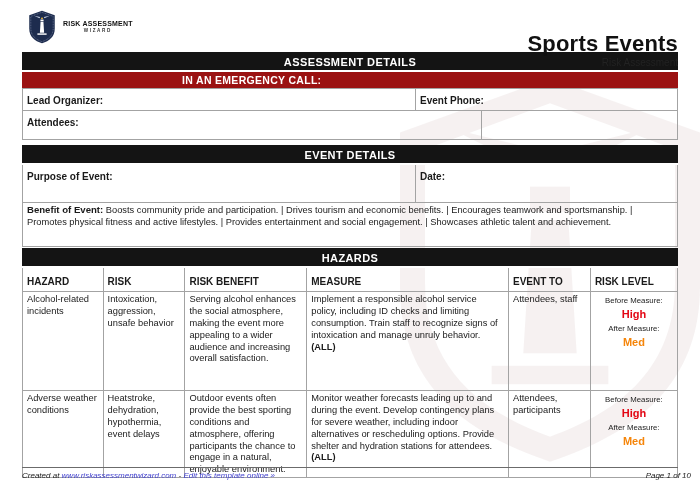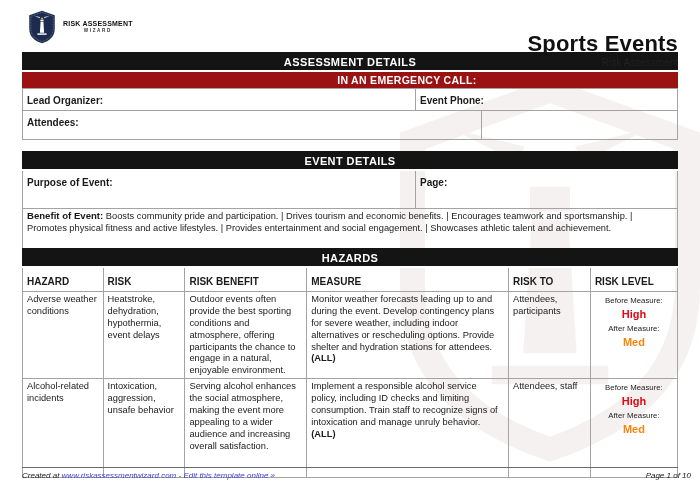--- a/index.html
+++ b/index.html
@@ -14,33 +14,33 @@
   .logo-text{display:flex;flex-direction:column;line-height:1;}
   .logo-line1{font-size:7px;font-weight:bold;letter-spacing:.2px;color:#111;}
   .logo-line2{font-size:4.6px;font-weight:bold;letter-spacing:1.6px;color:#333;text-align:center;margin-top:2px;}
   .titleblock{position:absolute;right:22px;top:8px;text-align:right;z-index:2;}
   .title{font-size:22px;font-weight:bold;letter-spacing:.2px;color:#111;line-height:1.1;margin-top:24px;}
   .subtitle{font-size:10px;color:#222;margin-top:1px;}
   
   table.sec{position:absolute;left:22px;width:656px;border-collapse:collapse;table-layout:fixed;z-index:1;background:transparent;}
   table.sec td{border:1px solid var(--border-gray,#a3a3a3);padding:1px 4px;vertical-align:top;background:transparent;}
   #tbl-assessment{top:52px;}
-  #tbl-event{top:151px;}
+  #tbl-event{top:145px;}
   #tbl-hazards{top:248px;}
   tr.bar td{
     background:var(--bar-black,#141414);color:#fff;font-weight:bold;font-size:11px;
     text-align:center;letter-spacing:.4px;height:15px;vertical-align:middle;
     border-color:var(--bar-black,#141414);border-bottom:2px solid #ffffff;
   }
   tr.bar-red td{
     background:var(--bar-red,#9b1212);color:#fff;font-weight:bold;font-size:10.5px;
     letter-spacing:.3px;height:14px;vertical-align:middle;
     border-color:var(--bar-red,#9b1212);border-bottom:1px solid var(--border-gray,#a3a3a3);
   }
-  tr.bar-red td.red-center{text-align:right;}
+  tr.bar-red td.red-center{text-align:center;}
   .lbl{font-weight:bold;font-size:10px;}
   tr.row-organizer td{height:19px;}
   tr.row-attendees td{height:26px;}
   tr.row-purpose td{height:35px;}
   tr.row-benefit td{height:41px;font-size:9.3px;line-height:1.3;}
   tr.row-benefit .lbl{font-size:9.6px;}
   tr.hdr td{font-weight:bold;font-size:10px;height:14px;padding-top:8px;}
   tr.hz td{font-size:9.3px;line-height:1.28;padding-top:2px;}
   tr.hz-1 td{height:80px;}
   tr.hz-2 td{height:95px;}
@@ -128,21 +128,21 @@
     <colgroup>
         <col style="width:60%">
         <col style="width:40%">
       </colgroup>
     <tbody>
         <tr class="bar">
       <td colspan="2">EVENT DETAILS</td>
     </tr>
     <tr class="row-purpose">
       <td><span class="lbl">Purpose of Event:</span></td>
-      <td><span class="lbl">Page:</span></td>
+      <td><span class="lbl">Date:</span></td>
     </tr>
     <tr class="row-benefit">
       <td colspan="2"><span class="lbl">Benefit of Event:</span> <span>Boosts community pride and participation. | Drives tourism and economic benefits. | Encourages teamwork and sportsmanship. | Promotes physical fitness and active lifestyles. | Provides entertainment and social engagement. | Showcases athletic talent and achievement.</span></td>
     </tr>
   </tbody>
     </table>
 
   <table class="sec" id="tbl-hazards">
     <colgroup>
       <col style="width:12.3%">
@@ -154,49 +154,49 @@
     </colgroup>
     <tbody>
         <tr class="bar">
       <td colspan="6">HAZARDS</td>
     </tr>
     <tr class="hdr">
       <td>HAZARD</td>
       <td>RISK</td>
       <td>RISK BENEFIT</td>
       <td>MEASURE</td>
-      <td>RISK TO</td>
+      <td>EVENT TO</td>
       <td>RISK LEVEL</td>
+    </tr>
+    <tr class="hz hz-2">
+      <td>Alcohol-related incidents</td>
+      <td>Intoxication, aggression, unsafe behavior</td>
+      <td>Serving alcohol enhances the social atmosphere, making the event more appealing to a wider audience and increasing overall satisfaction.</td>
+      <td><span>Implement a responsible alcohol service policy, including ID checks and limiting consumption. Train staff to recognize signs of intoxication and manage unruly behavior.</span> <span class="bold-all">(ALL)</span></td>
+      <td>Attendees, staff</td>
+      <td class="risklevel">
+        <div class="rl-small">Before Measure:</div>
+        <div class="rl-high">High</div>
+        <div class="rl-small">After Measure:</div>
+        <div class="rl-med">Med</div>
+      </td>
     </tr>
     <tr class="hz hz-1">
       <td>Adverse weather conditions</td>
       <td>Heatstroke, dehydration, hypothermia, event delays</td>
       <td>Outdoor events often provide the best sporting conditions and atmosphere, offering participants the chance to engage in a natural, enjoyable environment.</td>
       <td><span>Monitor weather forecasts leading up to and during the event. Develop contingency plans for severe weather, including indoor alternatives or rescheduling options. Provide shelter and hydration stations for attendees.</span> <span class="bold-all">(ALL)</span></td>
       <td>Attendees, participants</td>
       <td class="risklevel">
         <div class="rl-small">Before Measure:</div>
         <div class="rl-high">High</div>
         <div class="rl-small">After Measure:</div>
         <div class="rl-med">Med</div>
       </td>
     </tr>
-    <tr class="hz hz-2">
-      <td>Alcohol-related incidents</td>
-      <td>Intoxication, aggression, unsafe behavior</td>
-      <td>Serving alcohol enhances the social atmosphere, making the event more appealing to a wider audience and increasing overall satisfaction.</td>
-      <td><span>Implement a responsible alcohol service policy, including ID checks and limiting consumption. Train staff to recognize signs of intoxication and manage unruly behavior.</span> <span class="bold-all">(ALL)</span></td>
-      <td>Attendees, staff</td>
-      <td class="risklevel">
-        <div class="rl-small">Before Measure:</div>
-        <div class="rl-high">High</div>
-        <div class="rl-small">After Measure:</div>
-        <div class="rl-med">Med</div>
-      </td>
-    </tr>
   </tbody>
     </table>
 
   <div class="footer-line"></div>
   <div class="footer">
     <span><span>Created at </span><a href="#">www.riskassessmentwizard.com</a><span> - </span><a href="#">Edit this template online »</a></span>
     <span class="pagenum">Page 1 of 10</span>
   </div>
 
 </div>

